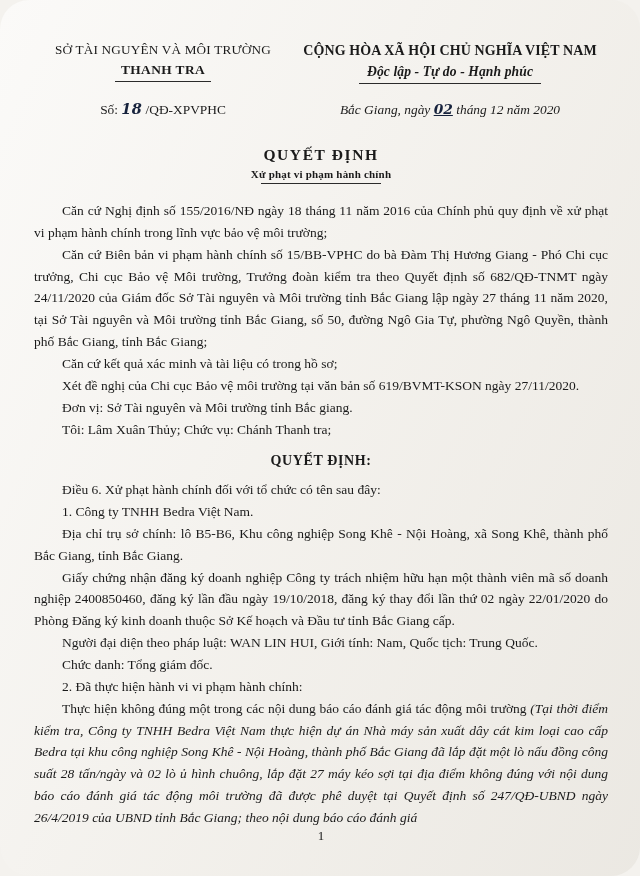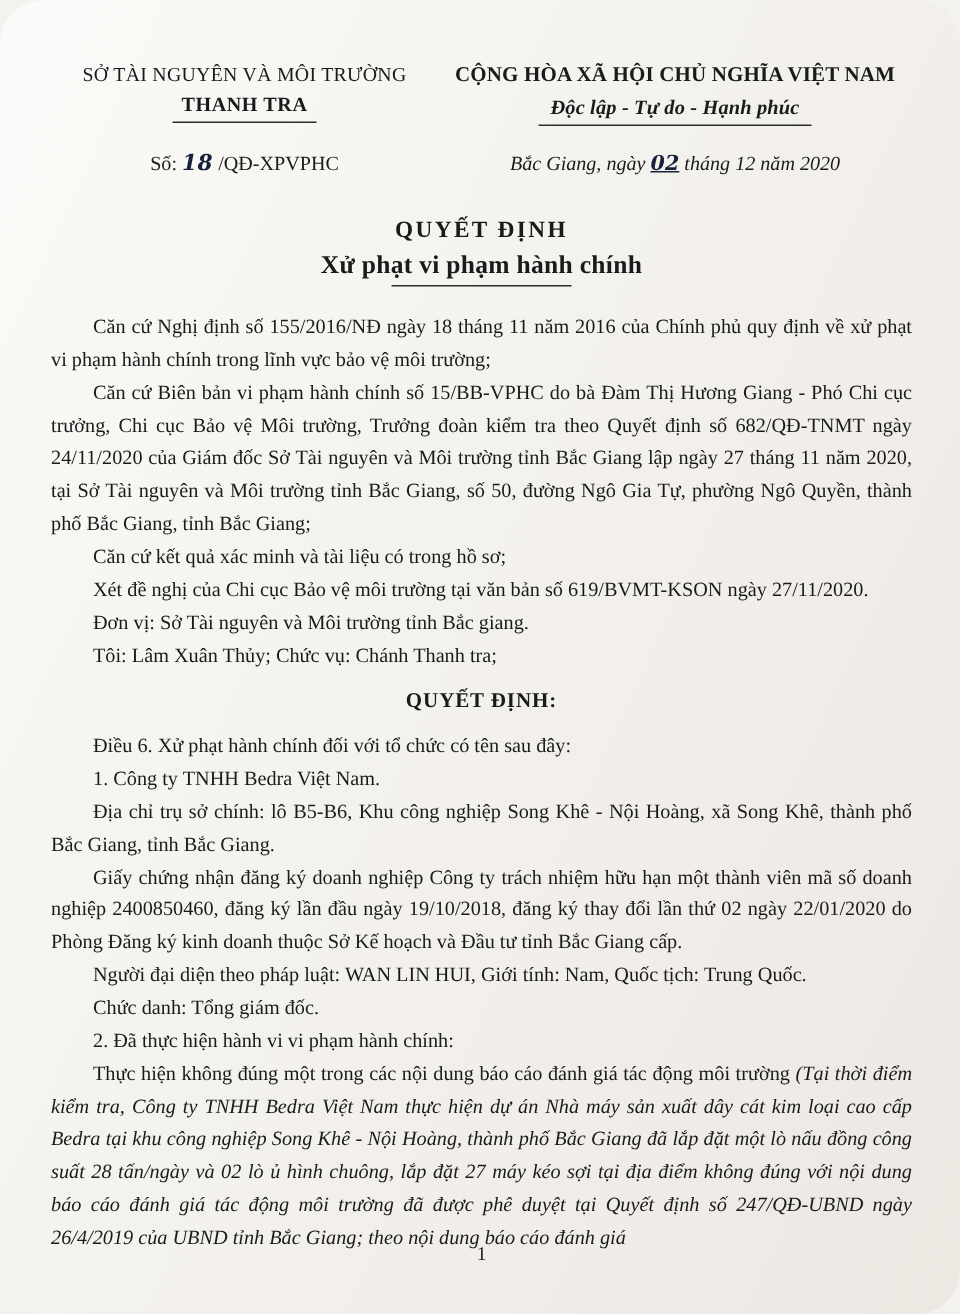--- a/index.html
+++ b/index.html
@@ -121,21 +121,21 @@
     text-align: center;
     margin-top: 28px;
   }
   .title-main {
     font-weight: bold;
     font-size: 15.5px;
     letter-spacing: 1.6px;
   }
   .title-sub {
     font-weight: bold;
-    font-size: 17px;
+    font-size: 11px;
     margin-top: 4px;
     letter-spacing: 0.2px;
   }
   .title-rule {
     width: 120px;
     height: 1px;
     background: #2b2b2b;
     margin: 3px auto 0 auto;
   }
   .body {

